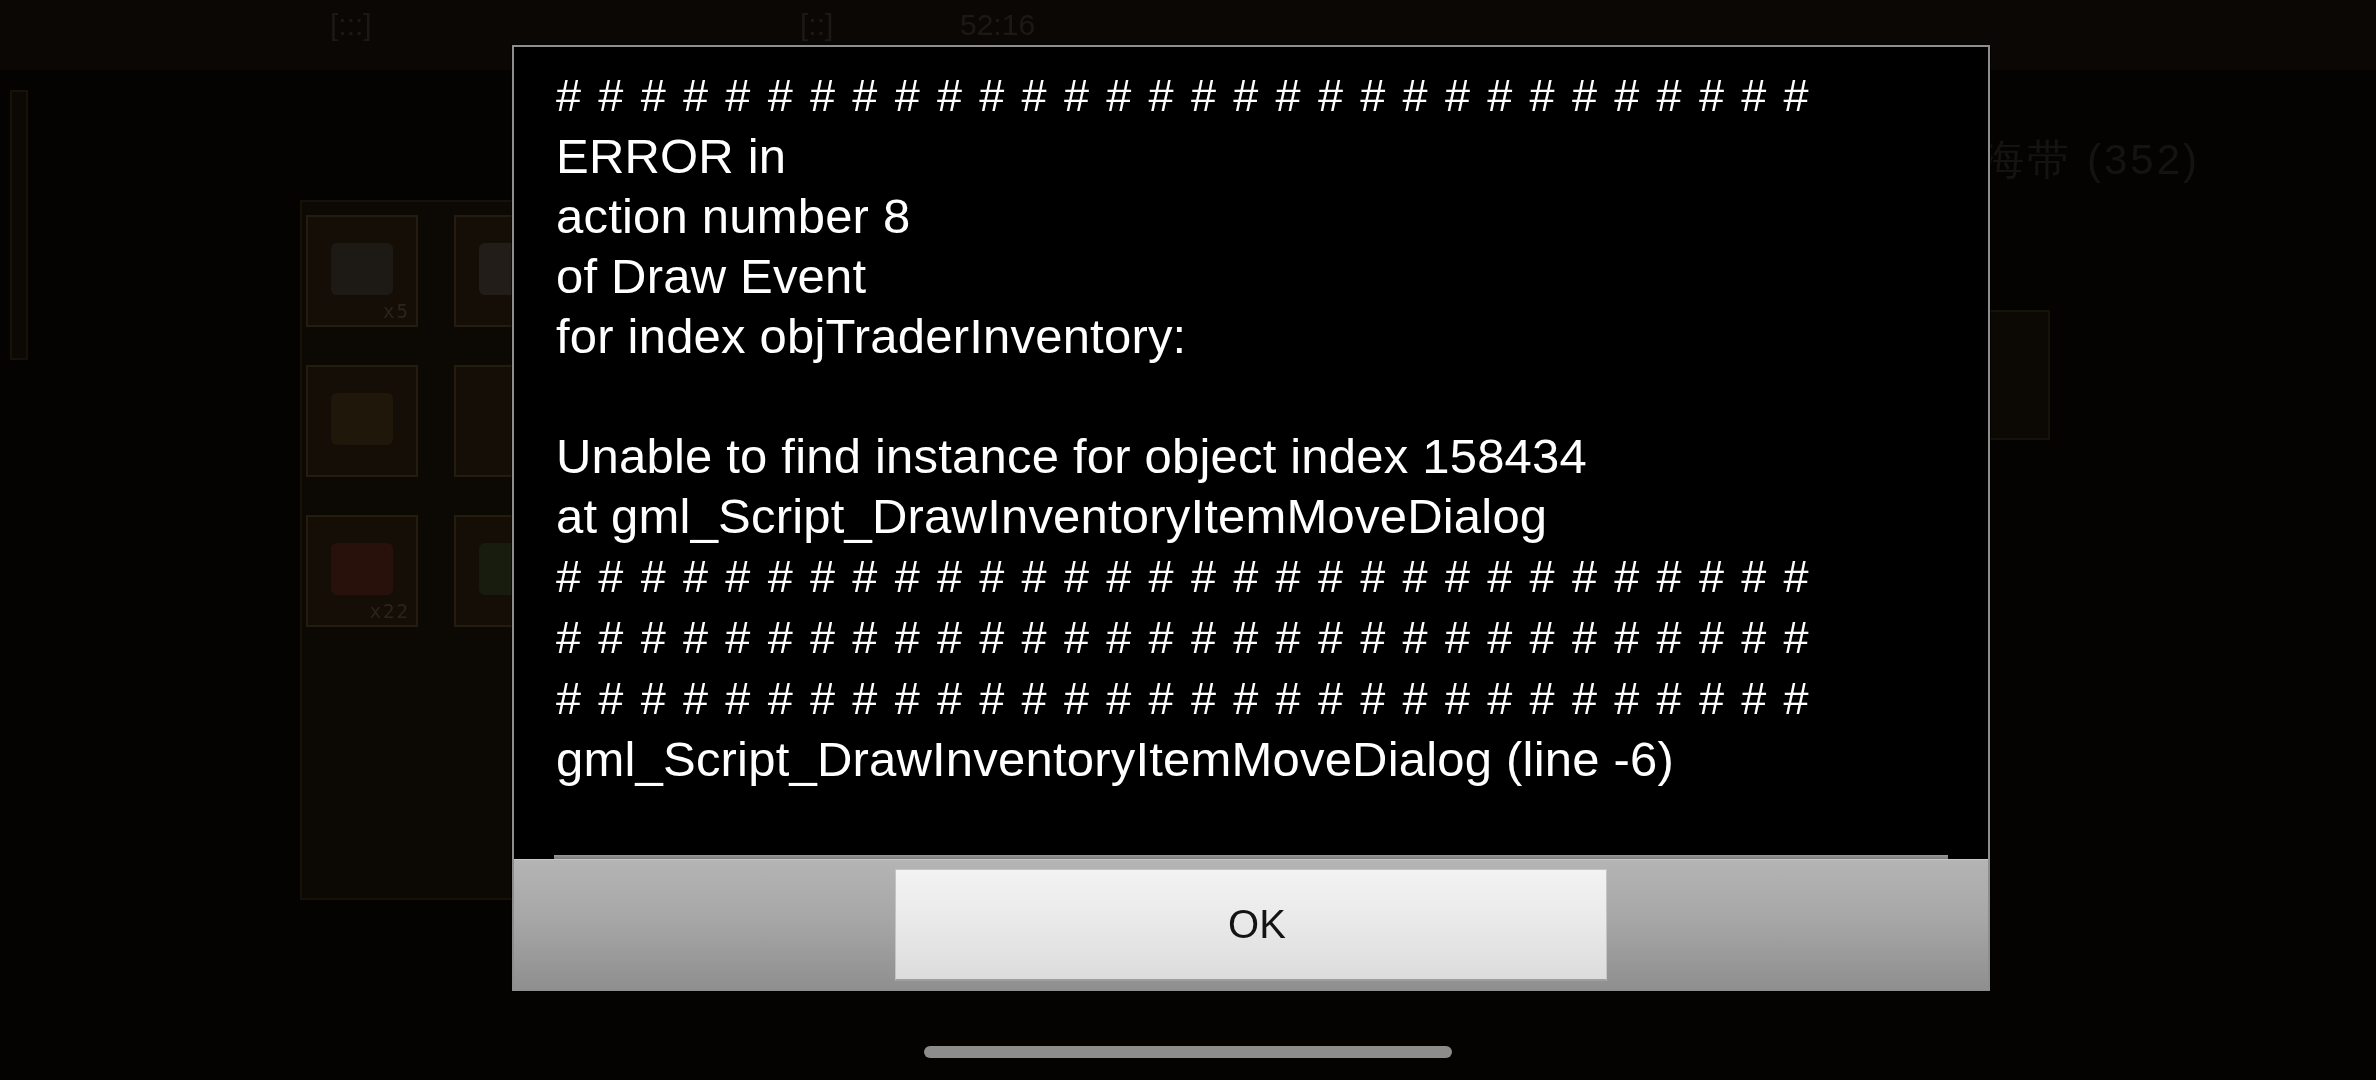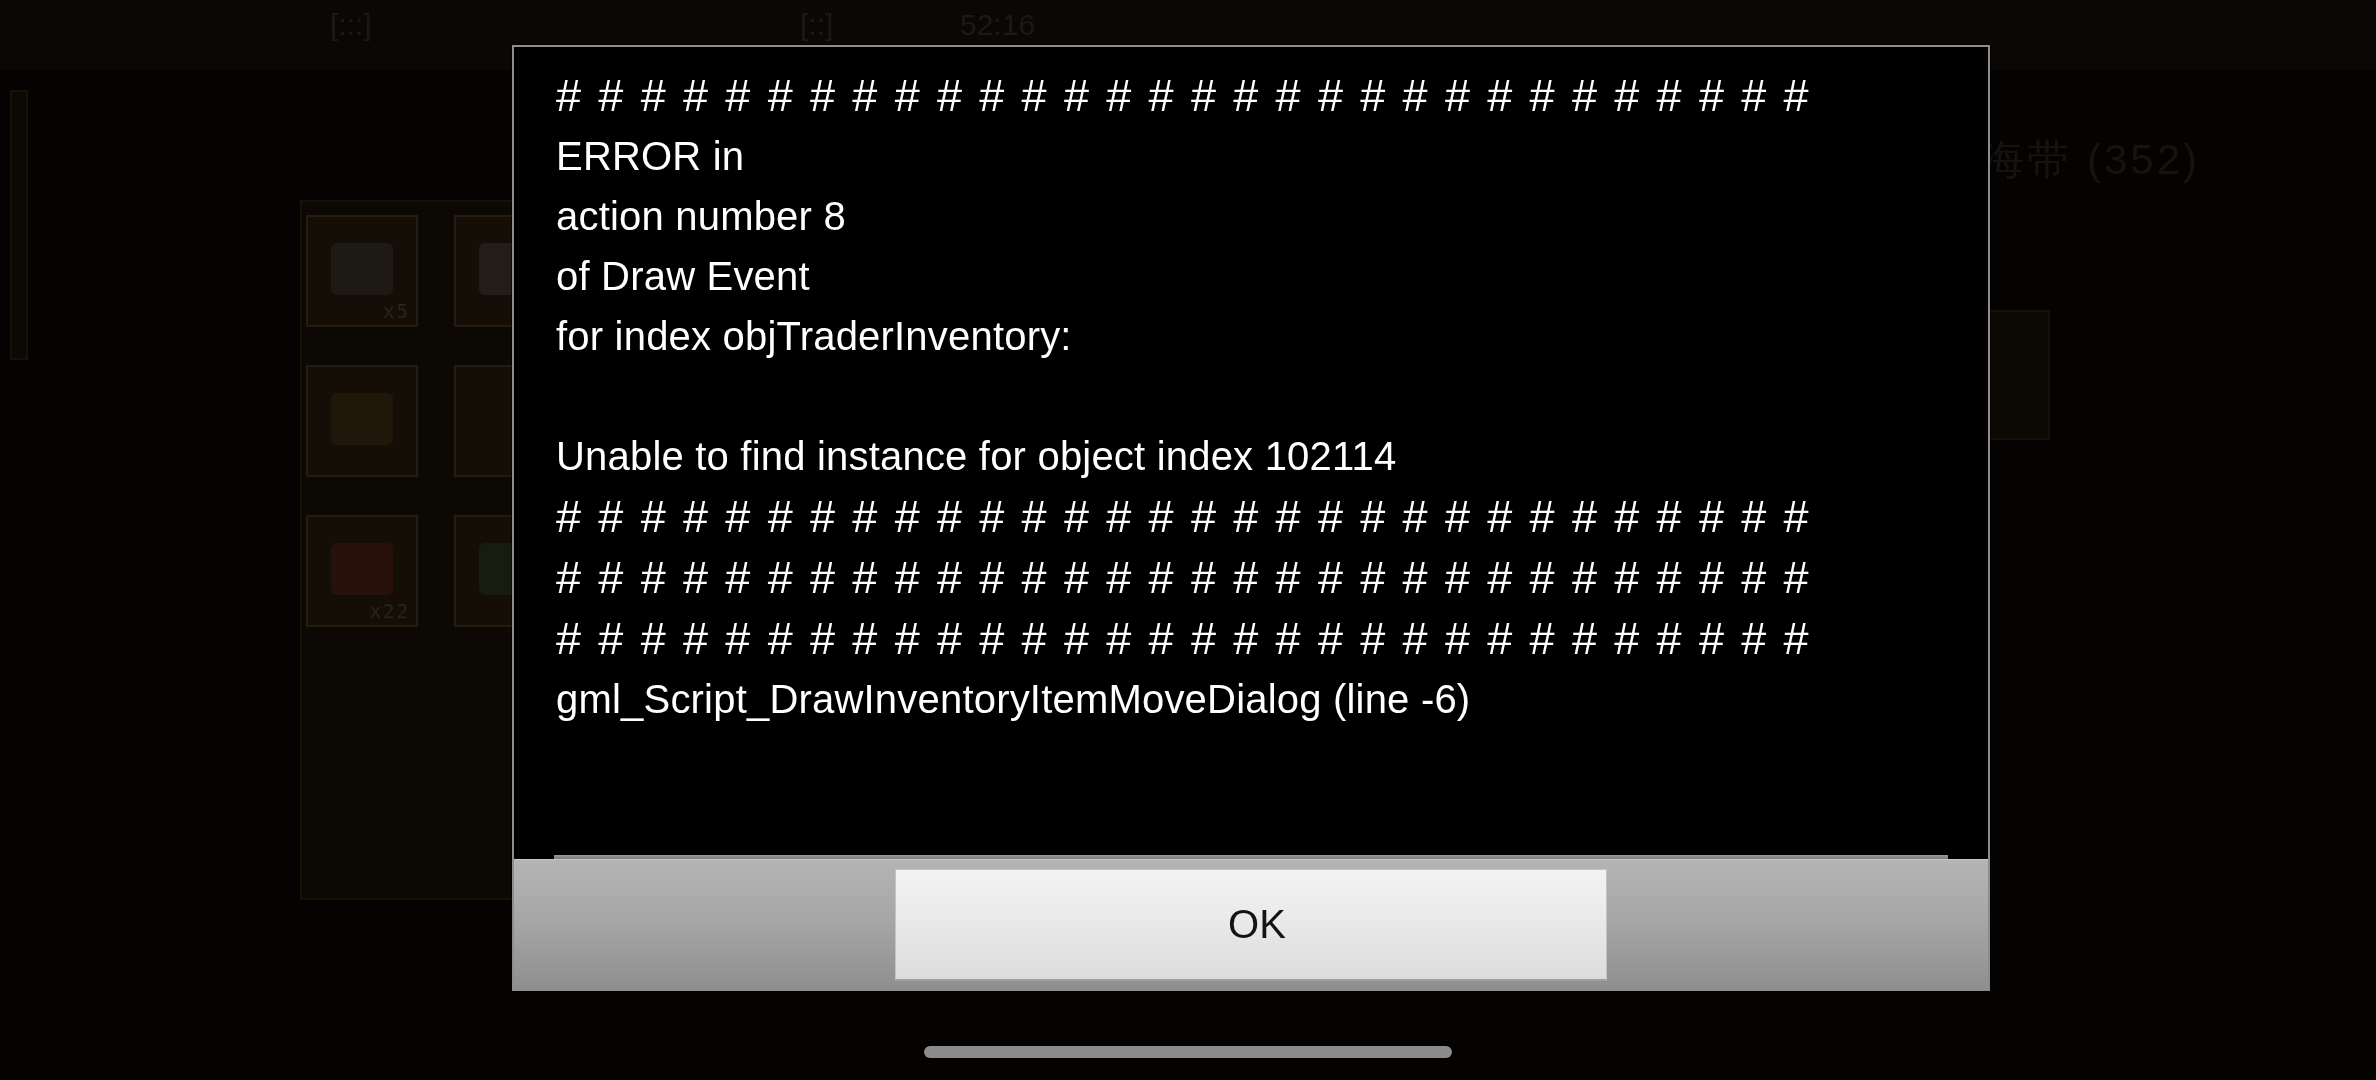--- a/index.html
+++ b/index.html
@@ -104,21 +104,21 @@
   #dialog-body {
     position:relative;
     flex:1 1 auto;
     padding:18px 42px 0 42px;
     overflow:hidden;
     background:#000;
   }
 
   .err-line {
     color:#ffffff;
-    font-size:40px;
+    font-size:49px;
     line-height:60px;
     white-space:pre;
     letter-spacing:0.2px;
   }
   .err-line.hashes {
     font-size:45px;
     letter-spacing:2.4px;
     line-height:61px;
   }
   .err-line.blank { height:60px; }
@@ -229,21 +229,22 @@
 
     <div id="dialog-body">
 
       <div id="error-text">
           <div class="err-line hashes"># # # # # # # # # # # # # # # # # # # # # # # # # # # # # #</div>
           <div class="err-line">ERROR in</div>
           <div class="err-line">action number 8</div>
           <div class="err-line">of Draw Event</div>
           <div class="err-line">for index objTraderInventory:</div>
           <div class="err-line blank"></div>
-          <div class="err-line">Unable to find instance for object index 102114</div>
+          <div class="err-line">Unable to find instance for object index 158434</div>
+          <div class="err-line">at gml_Script_DrawInventoryItemMoveDialog</div>
           <div class="err-line hashes"># # # # # # # # # # # # # # # # # # # # # # # # # # # # # #</div>
           <div class="err-line hashes"># # # # # # # # # # # # # # # # # # # # # # # # # # # # # #</div>
           <div class="err-line hashes"># # # # # # # # # # # # # # # # # # # # # # # # # # # # # #</div>
           <div class="err-line">gml_Script_DrawInventoryItemMoveDialog (line -6)</div>
         </div>
       <div id="dialog-separator"></div>
     </div>
 
     <div id="dialog-footer">
       <div id="ok-button">

